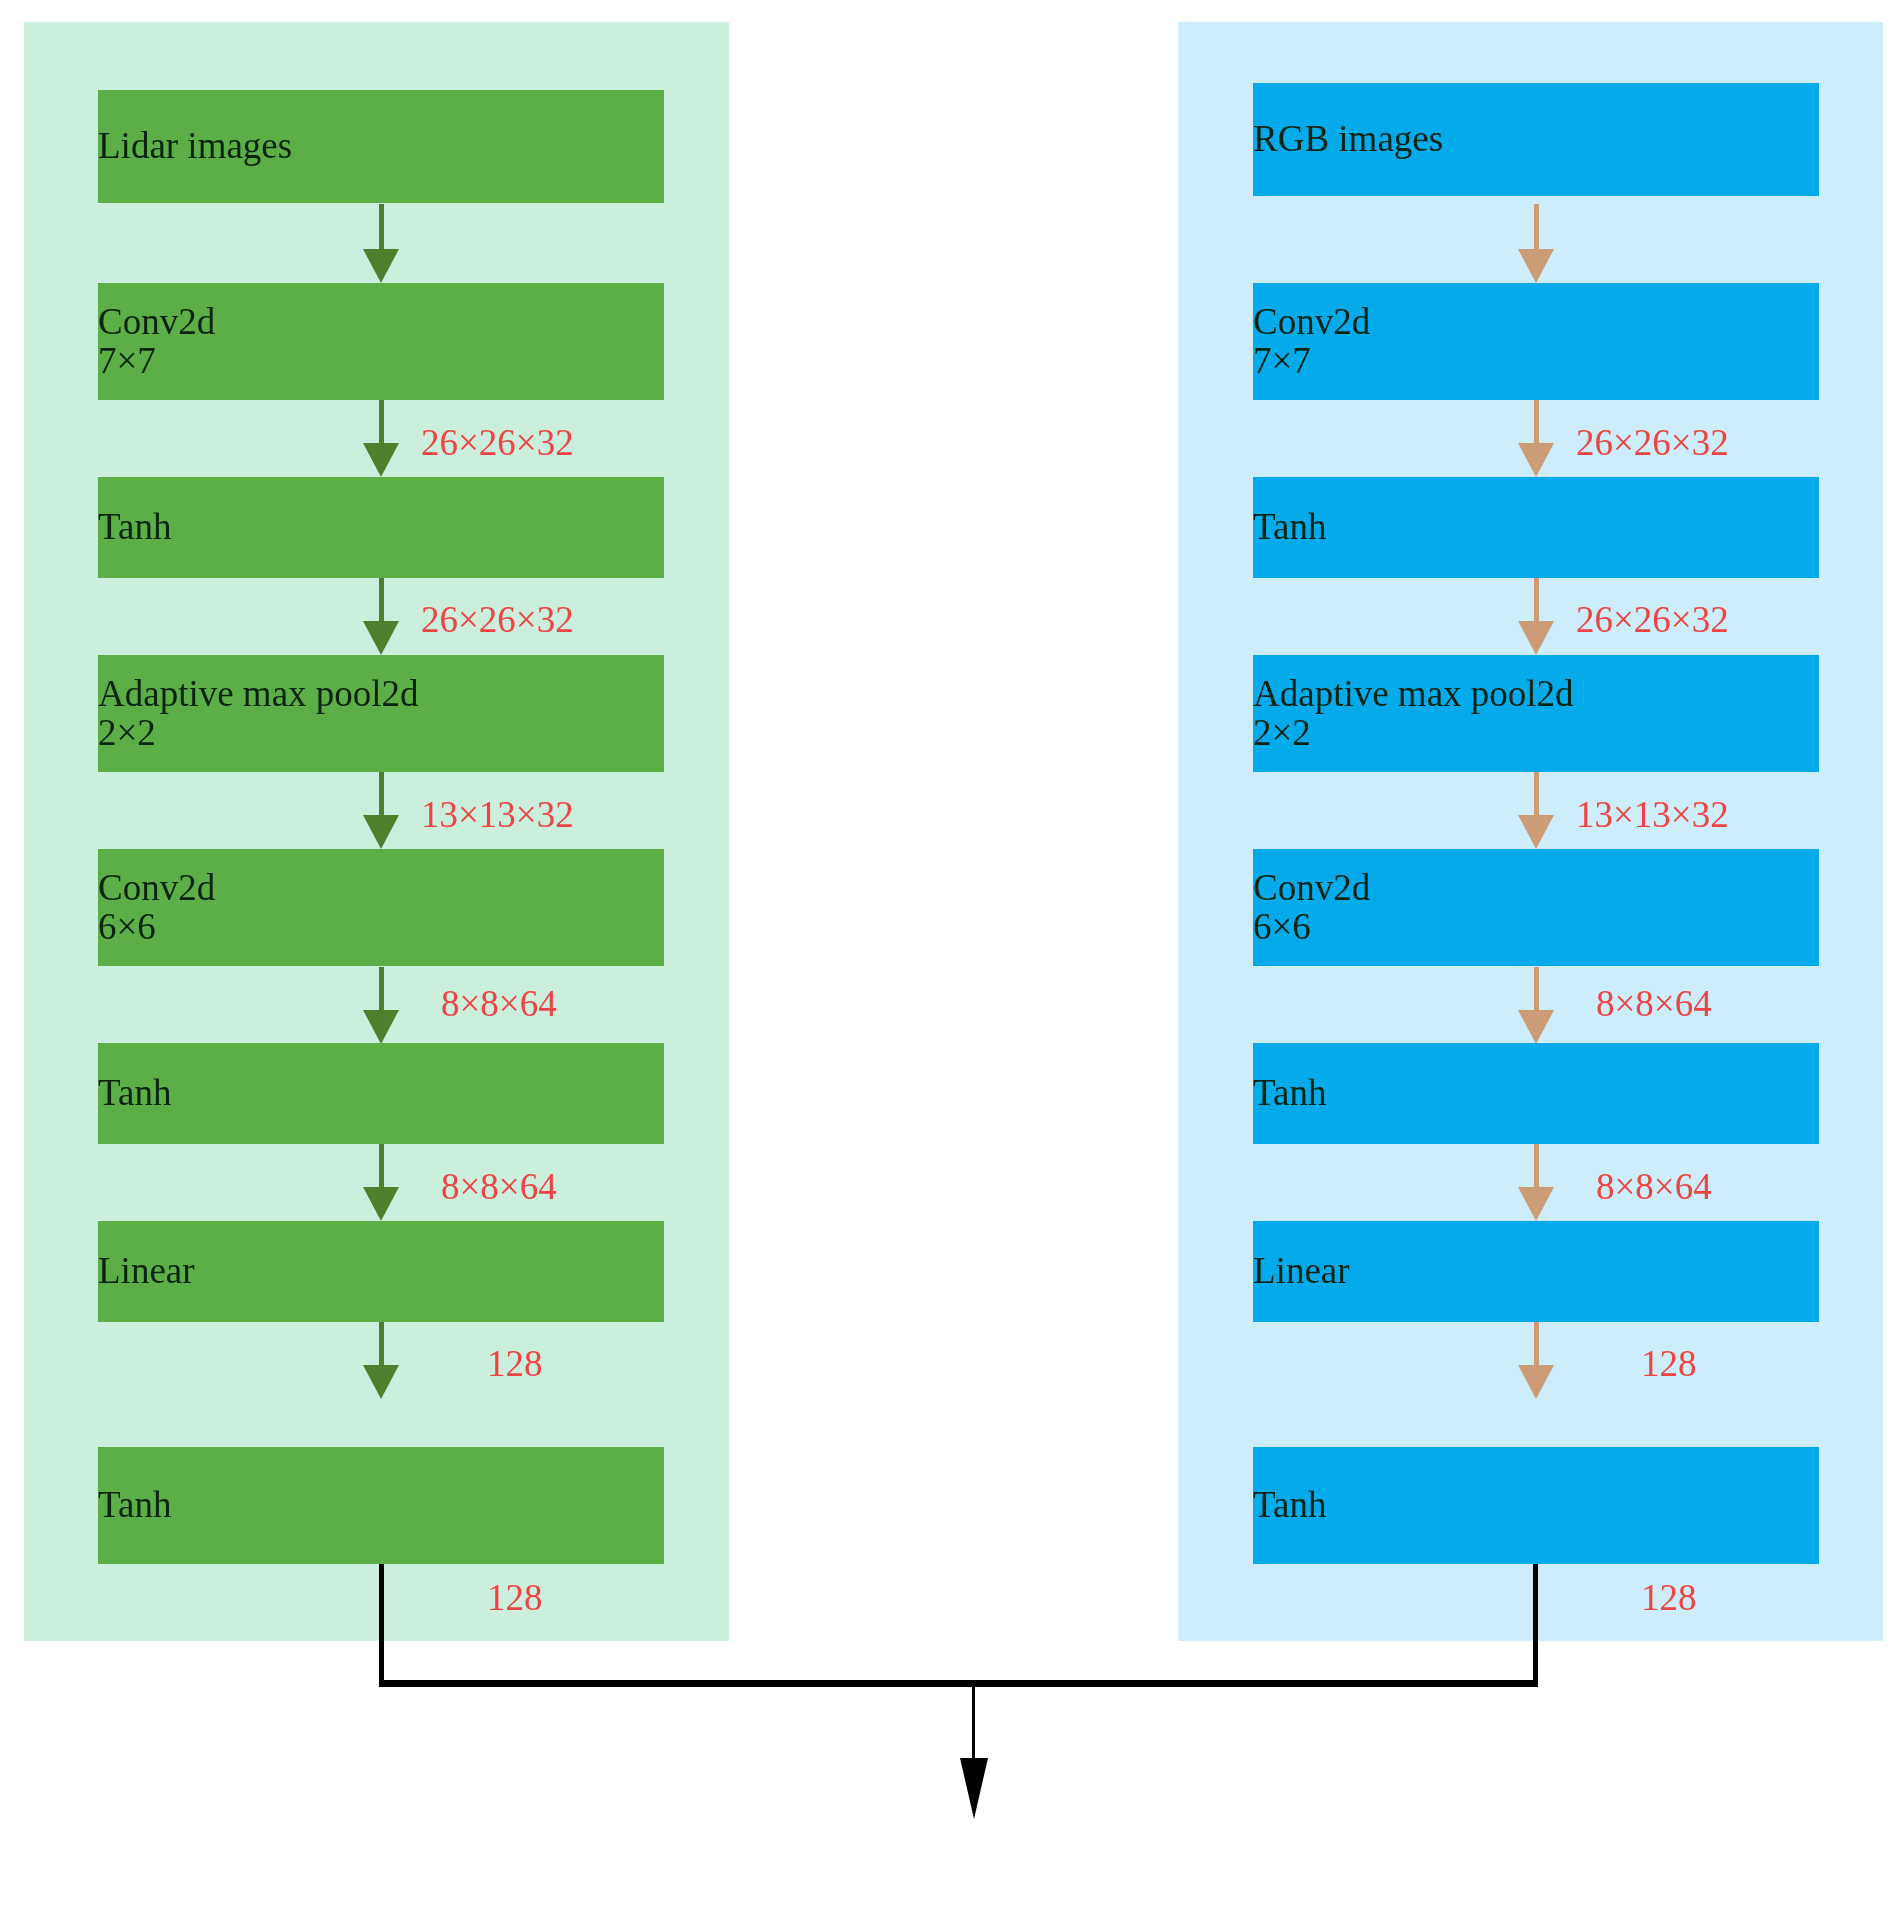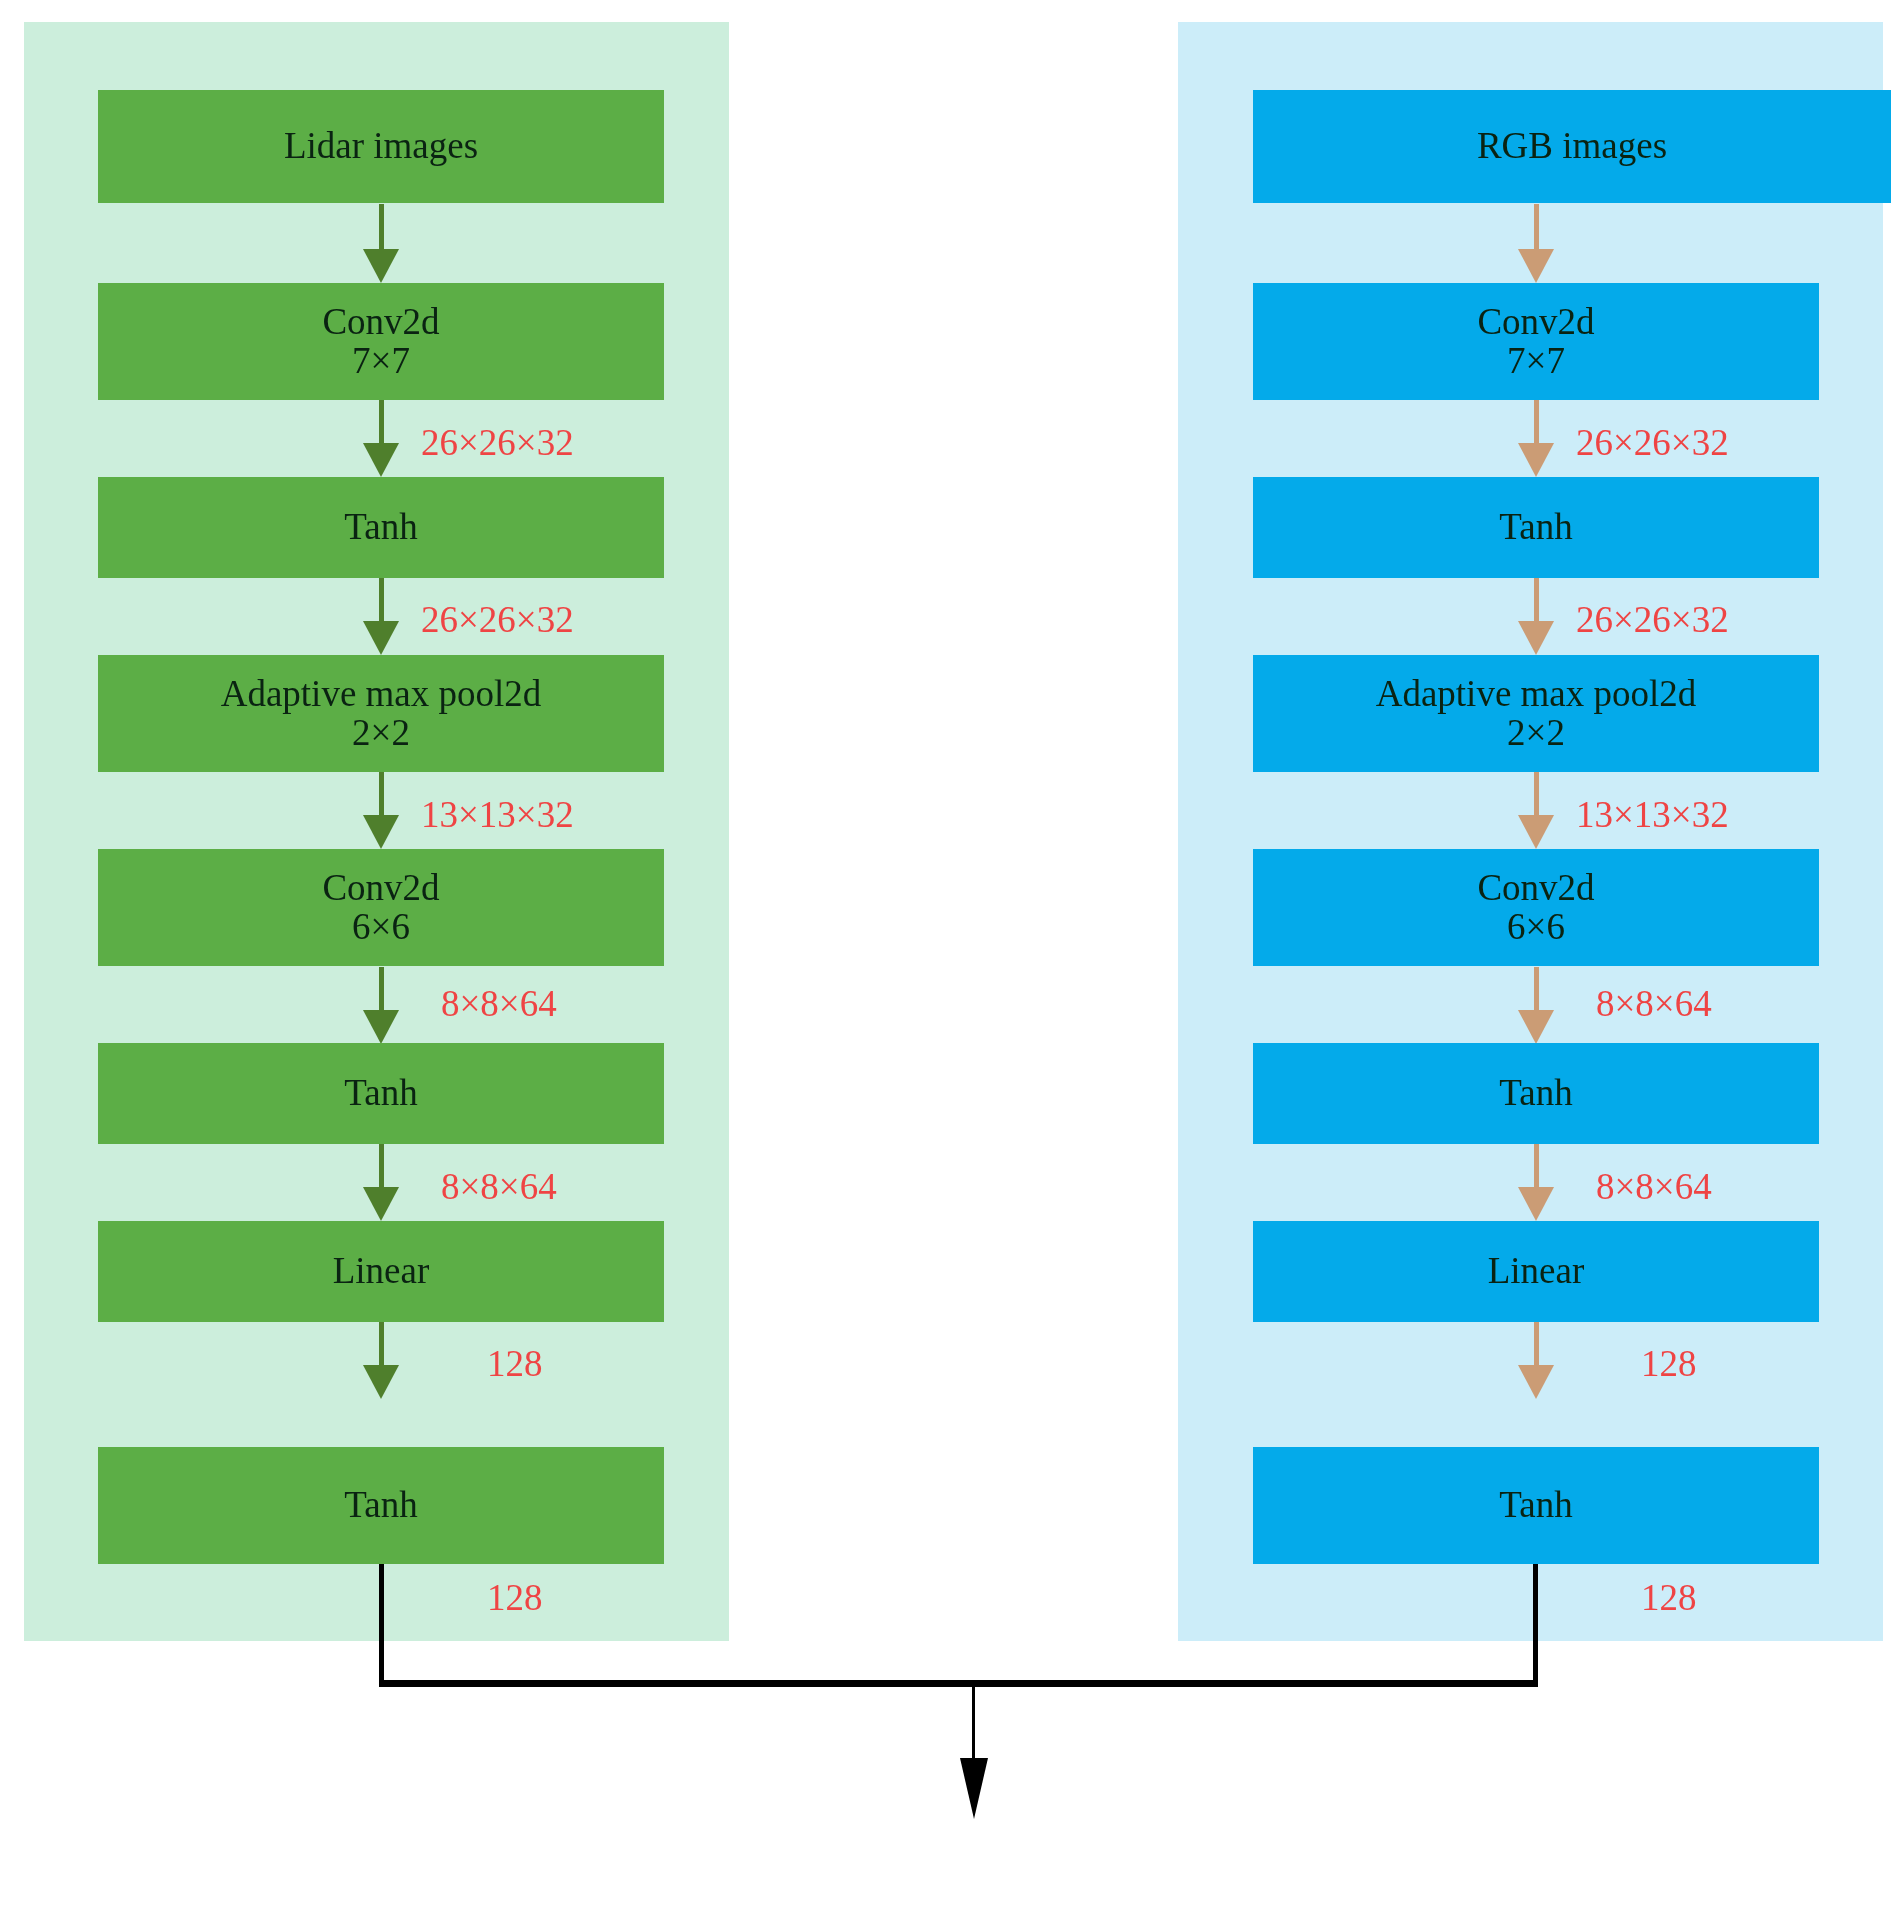--- a/index.html
+++ b/index.html
@@ -26,21 +26,21 @@
   }
   .panel.lidar  { left: 24px;   top: 22px; width: 705px; height: 1619px; background: #CCEEDC; }
   .panel.rgb    { left: 1178px; top: 22px; width: 705px; height: 1619px; background: #CCEDF9; }
 
   
   .node {
     position: absolute;
     box-sizing: border-box;
     display: flex;
     flex-direction: column;
-    align-items: center;
+    align-items: flex-start;
     justify-content: center;
     color: #0A2312;
     line-height: 1.04;
     text-align: center;
     white-space: nowrap;
   }
   .node .l1 { font-size: 37px; }
   .node .l2 { font-size: 37px; }
   .node.green { background: #5CAE46; }
   .node.blue  { background: #04AAEA; }
@@ -190,21 +190,21 @@
   </div>
   <div class="dim" style="left:487px; top:1345px;">128</div>
 
   <div class="node green" style="left:98px; top:1447px; width:566px; height:117px;">
     <span class="l1">Tanh</span>
   </div>
   <div class="dim" style="left:487px; top:1579px;">128</div>
 
   <div class="panel rgb"></div>
 
-  <div class="node blue" style="left:1253px; top:90px; width:638px; height:113px;">
+  <div class="node blue" style="left:1253px; top:83px; width:566px; height:113px;">
     <span class="l1">RGB images</span>
   </div>
 
   <div class="arrow b" style="left:1536px; top:204px; height:79px;">
     <div class="stem" style="height:45px;"></div>
     <div class="head"></div>
   </div>
 
   <div class="node blue" style="left:1253px; top:283px; width:566px; height:117px;">
     <span class="l1">Conv2d</span>

